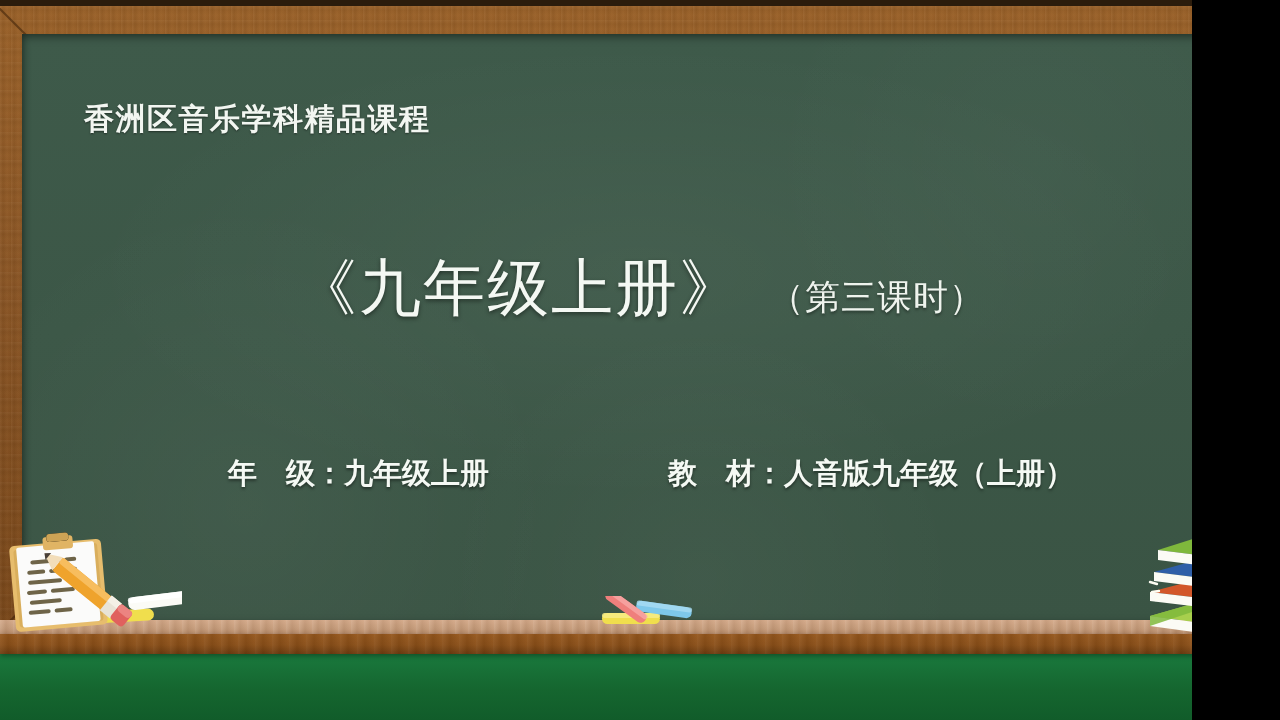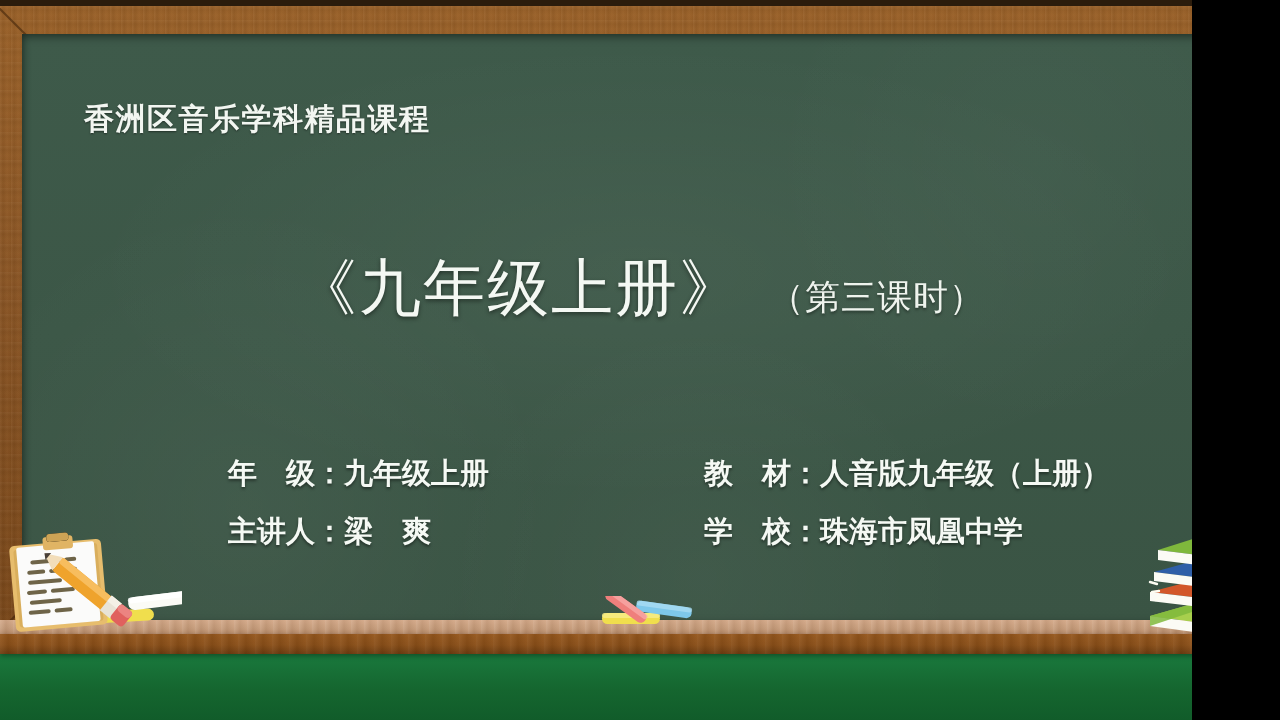--- a/index.html
+++ b/index.html
@@ -153,21 +153,21 @@
     font-family: "DejaVu Serif", "Liberation Serif", serif;
     font-size: 29px;
     font-weight: 700;
     color: #f5f9f4;
     text-shadow: 0 2px 3px rgba(0,0,0,0.45);
     line-height: 58px;
     white-space: nowrap;
     text-decoration: underline;
   }
   .meta-col.left  { left: 228px; top: 0; }
-  .meta-col.right { left: 704px; top: 0; }
+  .meta-col.right { left: 668px; top: 0; }
   .meta-line { display: block; }
   .meta-label { display: inline-block; }
   .meta-value { display: inline-block; }
 
   
   .ledge-top {
     position: absolute;
     left: 0;
     top: 620px;
     width: 1280px;
@@ -229,31 +229,25 @@
     <span class="title-main">《九年级上册》</span>
     <span class="title-sub">（第三课时）</span>
   </div>
 
   <div class="meta">
 
     <div class="meta-col left">
       <span class="meta-line">
         <span class="meta-label">年　级：</span><span class="meta-value">九年级上册</span>
       </span>
-      <span class="meta-line">
-        <span class="meta-label">主讲人：</span><span class="meta-value">梁　爽</span>
-      </span>
     </div>
 
     <div class="meta-col right">
       <span class="meta-line">
         <span class="meta-label">教　材：</span><span class="meta-value">人音版九年级（上册）</span>
-      </span>
-      <span class="meta-line">
-        <span class="meta-label">学　校：</span><span class="meta-value">珠海市凤凰中学</span>
       </span>
     </div>
 
   </div>
 
   <div class="ledge-top"></div>
   <div class="ledge-face"></div>
 
   <div class="prop chalk-cluster">
     <svg width="110" height="34" viewBox="0 0 110 34">

